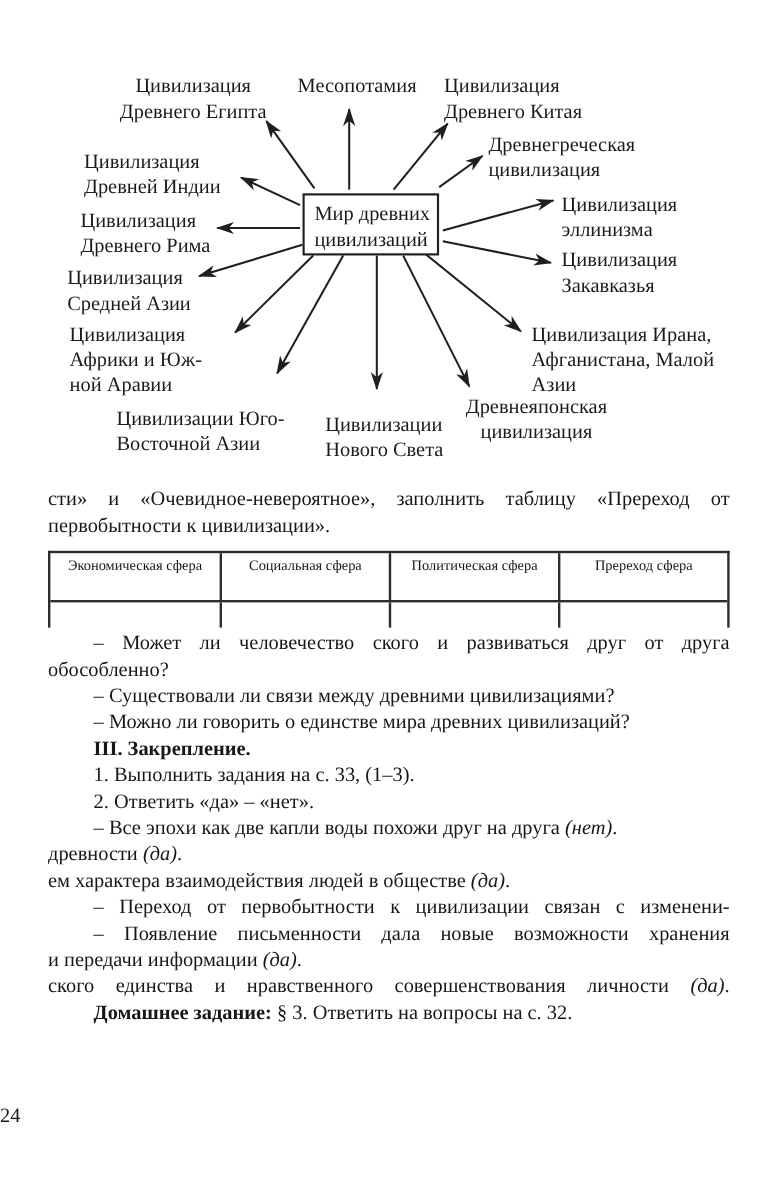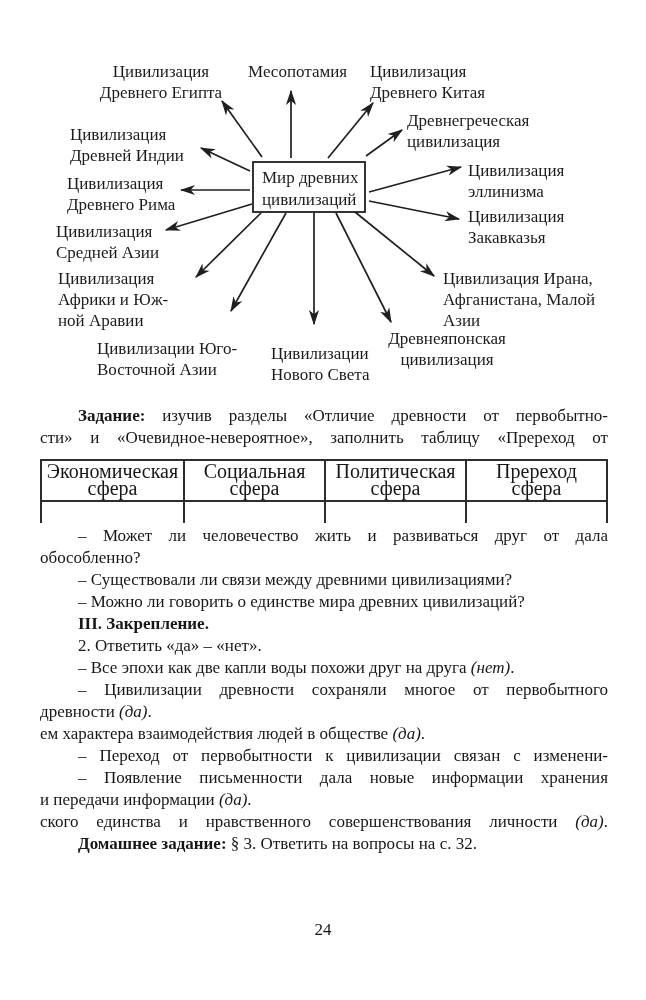--- a/index.html
+++ b/index.html
@@ -23,30 +23,30 @@
   .line { text-align: justify; text-align-last: left; white-space: normal; }
   .line.fill { text-align-last: justify; }
   .line.first { text-indent: 38px; }
   b { font-weight: bold; }
   i { font-style: italic; }
 
   
   .tbl { margin: 10px 0 2px 0; border: 2px solid #2d2d2d; border-bottom: none; }
   .tbl-head { display: grid; grid-template-columns: repeat(4, 1fr); border-bottom: 2px solid #2d2d2d; }
   .tbl-head .th {
-    padding: 2px 4px 3px; min-height: 37px;
-    text-align: center; font-size: 20px; line-height: 17px;
+    padding: 2px 4px 20px; min-height: 37px;
+    text-align: center; font-size: 12px; line-height: 17px;
     border-left: 2px solid #2d2d2d;
   }
   .tbl-head .th:first-child { border-left: none; }
   .tbl-empty { display: grid; grid-template-columns: repeat(4, 1fr); height: 21px; }
   .tbl-empty .td { border-left: 2px solid #2d2d2d; }
   .tbl-empty .td:first-child { border-left: none; }
 
-  .page-number { position: absolute; bottom: 60px; left: 0; right: 0; text-align: center; font-size: 17px; }
+  .page-number { position: absolute; bottom: 60px; left: 0; right: 0; font-size: 17px; }
 </style>
 </head>
 <body>
 
 <div class="page">
 
   <svg class="diagram" viewBox="0 0 646 400" width="646" height="400" xmlns="http://www.w3.org/2000/svg">
     <defs>
       <marker id="ah" viewBox="0 0 12 10" refX="11" refY="5" markerWidth="9" markerHeight="8" orient="auto">
         <path d="M0,1 L12,5 L0,9 L3.4,5 Z" fill="#1f1f1f"></path>
@@ -84,70 +84,72 @@
         <text><tspan x="443" y="284">Цивилизация  Ирана,</tspan><tspan x="443" y="305">Афганистана, Малой</tspan><tspan x="443" y="326">Азии</tspan></text>
         <text><tspan x="97" y="354">Цивилизации  Юго-</tspan><tspan x="97" y="375">Восточной Азии</tspan></text>
         <text><tspan x="271" y="359">Цивилизации</tspan><tspan x="271" y="380">Нового Света</tspan></text>
         <text text-anchor="middle"><tspan x="447" y="344">Древнеяпонская</tspan><tspan x="447" y="365">цивилизация</tspan></text>
       </g>
   </svg>
 
   <div class="body-text">
     <div id="task-para">
         <div class="para">
-          <div class="line fill first"><b>Задание:</b><span> изучив разделы «Отличие древности от первобытно-</span></div>
           <div class="line fill"><span>сти» и «Очевидное-невероятное», заполнить таблицу «Пререход от</span></div>
+          <div class="line"><span>первобытности к цивилизации».</span></div>
         </div>
       </div>
 
     <div class="tbl">
       <div class="tbl-head" id="tbl-head">
           <div class="th">Экономическая сфера</div>
           <div class="th">Социальная сфера</div>
           <div class="th">Политическая сфера</div>
           <div class="th">Пререход сфера</div>
         </div>
       <div class="tbl-empty" id="tbl-empty">
           <div class="td"></div>
           <div class="td"></div>
           <div class="td"></div>
           <div class="td"></div>
         </div>
     </div>
 
     <div id="main-paras">
         <div class="para">
-          <div class="line fill first"><span>– Может ли человечество жить и развиваться друг от дала</span></div>
+          <div class="line fill first"><span>– Может ли человечество ского и развиваться друг от друга</span></div>
           <div class="line"><span>обособленно?</span></div>
         </div>
         <div class="para">
           <div class="line first"><span>– Существовали ли связи между древними цивилизациями?</span></div>
         </div>
         <div class="para">
           <div class="line first"><span>– Можно ли говорить о единстве мира древних цивилизаций?</span></div>
         </div>
         <div class="para">
           <div class="line first"><b>III. Закрепление.</b></div>
         </div>
         <div class="para">
+          <div class="line first"><span>1. Выполнить задания на с. 33, (1–3).</span></div>
+        </div>
+        <div class="para">
           <div class="line first"><span>2. Ответить «да» – «нет».</span></div>
         </div>
         <div class="para">
           <div class="line first"><span>– Все эпохи как две капли воды похожи друг на друга </span><i>(нет)</i><span>.</span></div>
         </div>
         <div class="para">
-          <div class="line fill first"><span>– Цивилизации древности сохраняли многое от первобытного</span></div>
           <div class="line"><span>древности </span><i>(да)</i><span>.</span></div>
         </div>
         <div class="para">
           <div class="line"><span>ем характера взаимодействия людей в обществе </span><i>(да)</i><span>.</span></div>
           <div class="line fill first"><span>– Переход от первобытности к цивилизации связан с изменени-</span></div>
         </div>
         <div class="para">
-          <div class="line fill first"><span>– Появление письменности дала новые информации хранения</span></div>
+          <div class="line fill first"><span>– Появление письменности дала новые возможности хранения</span></div>
           <div class="line"><span>и передачи информации </span><i>(да)</i><span>.</span></div>
         </div>
         <div class="para">
           <div class="line fill"><span>ского единства и нравственного совершенствования личности </span><i>(да)</i><span>.</span></div>
         </div>
         <div class="para">
           <div class="line first"><b>Домашнее задание:</b><span> § 3. Ответить на вопросы на с. 32.</span></div>
         </div>
       </div>
   </div>

